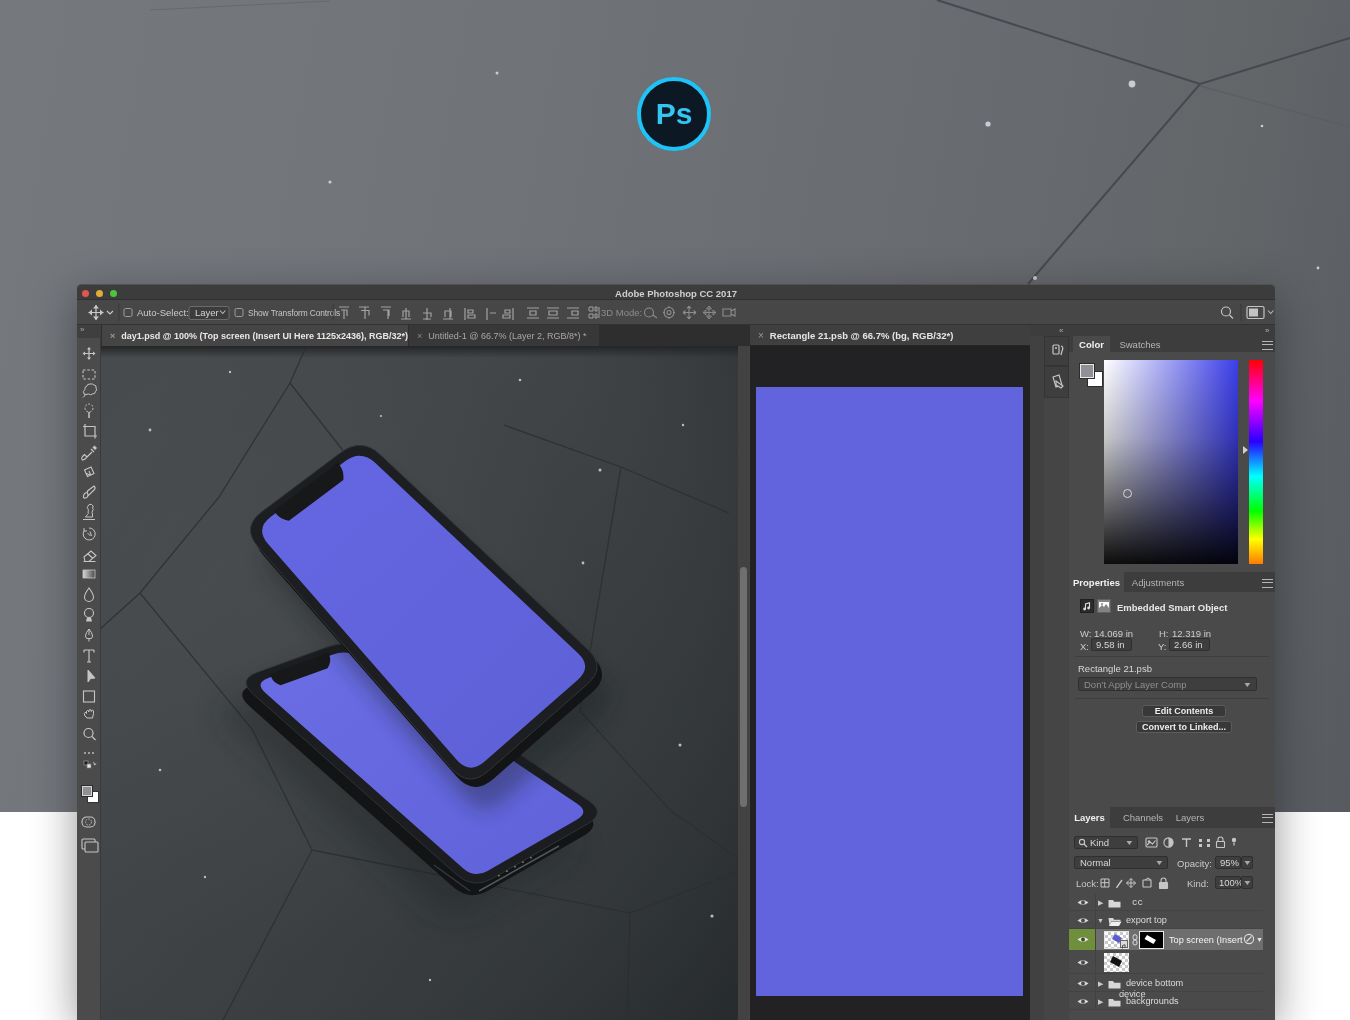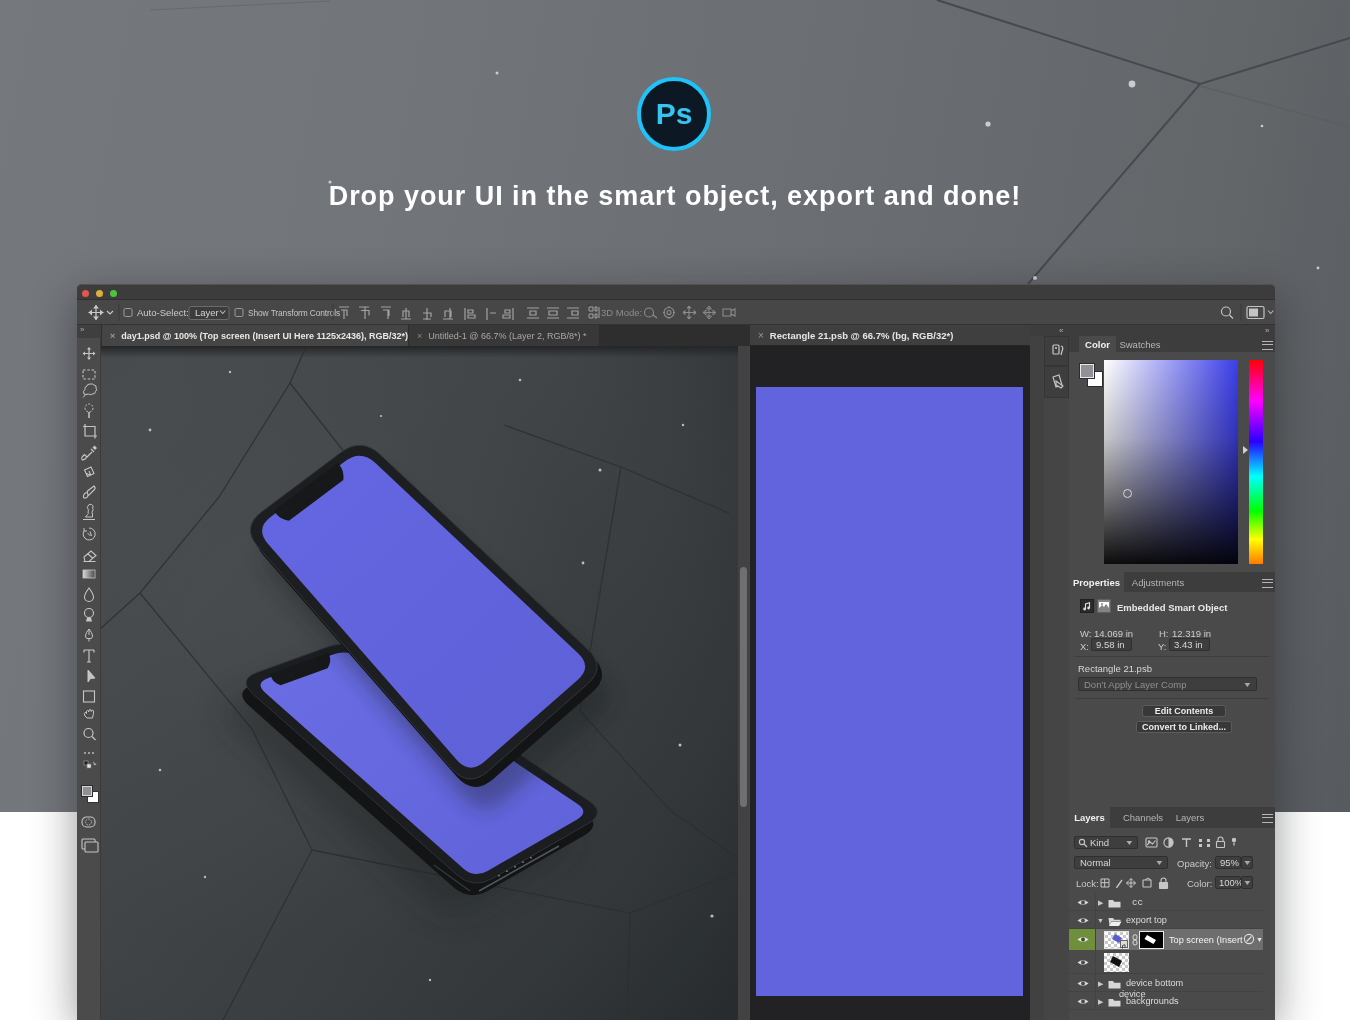--- a/index.html
+++ b/index.html
@@ -60,27 +60,27 @@
       <circle cx="1132" cy="84" r="3.4"></circle>
       <circle cx="988" cy="124" r="2.6"></circle>
       <circle cx="1035" cy="278" r="2"></circle>
       <circle cx="497" cy="73" r="1.5"></circle>
       <circle cx="330" cy="182" r="1.6"></circle>
       <circle cx="1262" cy="126" r="1.3"></circle>
       <circle cx="1318" cy="268" r="1.4"></circle>
     </g>
   </svg>
   <div id="logo" class="abs">Ps</div>
-  <div id="headline" class="abs">Drop your UI in the smart object, export and done!</div>
 
   <div id="win" class="abs">
     <div id="titlebar" class="abs">
       <div class="tl abs" style="left:4.5px;background:#e4564d"></div>
       <div class="tl abs" style="left:18.5px;background:#dfae38"></div>
       <div class="tl abs" style="left:32.5px;background:#4cc43c"></div>
+      <div id="title" class="abs">Adobe Photoshop CC 2017</div>
     </div>
     <div id="optbar" class="abs">
       <svg width="1198" height="25" style="display:block">
         <g stroke="#c9c9c9" fill="none" stroke-width="1.2">
           <path d="M19 5 v15 M11.5 12.5 h15"></path>
           <path d="M19 5 l-3 3.5 h6z M19 20 l-3-3.5 h6z M11.5 12.5 l3.5-3 v6z M26.5 12.5 l-3.5-3 v6z" fill="#c9c9c9" stroke="none"></path>
           <path d="M30 11 l3 3 3-3" stroke-width="1.1"></path>
         </g>
         <line x1="42" y1="4" x2="42" y2="21" stroke="#3a3a3a" stroke-width="1"></line>
         <rect x="47" y="8.5" width="8" height="8" rx="1.5" fill="none" stroke="#9b9b9b" stroke-width="1"></rect>
@@ -338,21 +338,21 @@
               <g stroke="#c8c8c8" fill="none" stroke-width="1.1">
                 <path d="M8 10 l6-2 3 10 -6 2z"></path>
                 <path d="M11 14 l7 5 -2 2 -5-3z" fill="#454545"></path>
               </g>
             </svg>
         </div>
       </div>
       <div class="abs" style="left:233px;top:11px;width:12px;height:684px;background:#474747;"></div>
 
       <div class="abs ptabbar" style="left:39px;top:11px;width:206px;height:16px;">
-        <div class="ptab active" style="left:10px;width:37px;">Color</div>
+        <div class="ptab active" style="left:4px;width:37px;">Color</div>
         <div class="ptab" style="left:45px;width:52px;">Swatches</div>
         <div class="ham" style="left:193px;top:5px;"></div>
       </div>
       <div class="abs pbody" style="left:39px;top:27px;width:206px;height:220px;">
 
         <div class="abs" style="left:18px;top:19px;width:16px;height:16px;background:#fff;border:1px solid #2c2c2c;box-sizing:border-box;"></div>
         <div class="abs" style="left:10px;top:11px;width:16px;height:16px;background:#8f9196;border:1px solid #2c2c2c;outline:1px solid #e9e9e9;outline-offset:-2.5px;box-sizing:border-box;"></div>
 
         <div class="abs" style="left:35px;top:8px;width:134px;height:204px;background:linear-gradient(to bottom,rgba(0,0,0,0) 0%,rgba(0,0,0,0.22) 38%,rgba(0,0,0,0.52) 65%,rgba(0,0,0,0.95) 100%),linear-gradient(to right,#ffffff 0%,#3b3ee8 100%);">
           <div class="abs" style="left:19px;top:129px;width:9px;height:9px;border:1.5px solid #d8d8d8;border-radius:50%;box-sizing:border-box;"></div>
@@ -379,21 +379,21 @@
               <circle cx="4" cy="4" r="1" fill="#848484"></circle>
             </svg></div>
         <div class="abs" style="left:48px;top:10px;font-weight:bold;color:#e8e8e8;">Embedded Smart Object</div>
         <div class="abs" style="left:11px;top:36px;color:#cccccc;">W:</div>
           <div class="abs" style="left:25px;top:36px;color:#cccccc;">14.069 in</div>
         <div class="abs" style="left:90px;top:36px;color:#cccccc;">H:</div>
           <div class="abs" style="left:103px;top:36px;color:#cccccc;">12.319 in</div>
         <div class="abs" style="left:11px;top:49px;color:#cccccc;">X:</div>
         <div class="combo abs" style="left:22px;top:46px;width:41px;height:13px;padding-left:4px;">9.58 in</div>
         <div class="abs" style="left:89px;top:49px;color:#cccccc;">Y:</div>
-        <div class="combo abs" style="left:100px;top:46px;width:41px;height:13px;padding-left:4px;">3.43 in</div>
+        <div class="combo abs" style="left:100px;top:46px;width:41px;height:13px;padding-left:4px;">2.66 in</div>
         <div class="sep abs" style="left:6px;top:64px;width:194px;"></div>
         <div class="abs" style="left:9px;top:71px;color:#d8d8d8;">Rectangle 21.psb</div>
         <div class="combo abs" style="left:9px;top:85px;width:179px;height:14px;padding-left:5px;color:#8f8f8f;">Don’t Apply Layer Comp<span class="chev" style="position:absolute;right:5px;">▼</span></div>
         <div class="sep abs" style="left:6px;top:106px;width:194px;"></div>
         <div class="btn abs" style="left:73px;top:113px;width:84px;height:12px;">Edit Contents</div>
         <div class="btn abs" style="left:67px;top:129px;width:96px;height:12px;">Convert to Linked...</div>
       </div>
 
       <div class="abs ptabbar" style="left:39px;top:482px;width:206px;height:21px;">
         <div class="ptab active" style="left:0px;width:41px;">Layers</div>
@@ -439,21 +439,21 @@
           <g stroke="#c6c6c6" fill="none" stroke-width="1.1">
             <path d="M1 3 h8 v8 h-8z M1 6.7 h8 M4.7 3 v8" stroke-width="1"></path>
             <path d="M17 11 l5-7 M16 11.5 l2 -0.8" stroke-width="1.3"></path>
             <path d="M31 2.5 v9 M26.5 7 h9 M29 4.5 l2-2 2 2 M29 9.5 l2 2 2-2 M28.5 5 l-2 2 2 2 M33.5 5 l2 2 -2 2" stroke-width="1"></path>
             <rect x="43" y="4" width="8" height="7" rx="0.5"></rect>
               <path d="M45 4 l3-2 3 2" stroke-width="1"></path>
             <rect x="59.5" y="6.5" width="8" height="6" rx="0.5" fill="#c6c6c6"></rect>
               <path d="M61 6 v-1.5 a2.5 2.5 0 0 1 5 0 V6"></path>
           </g>
         </svg>
-        <div class="abs" style="left:118px;top:50px;color:#c9c9c9;">Color:</div>
+        <div class="abs" style="left:118px;top:50px;color:#c9c9c9;">Kind:</div>
         <div class="combo abs" style="left:146px;top:48px;width:26px;height:13px;padding-left:3px;">100%</div>
         <div class="combo abs" style="left:172px;top:48px;width:12px;height:13px;justify-content:center;">
             <span class="chev">▼</span>
           </div>
       </div>
 
       <div class="lrow abs" style="top:569px;height:17px;">
         <div class="eyec">
             <svg width="12" height="9" style="position:absolute;left:8px;top:4px">
               <path d="M0.5 4.5 Q6 0 11.5 4.5 Q6 9 0.5 4.5Z" fill="#d9d9d9"></path>

